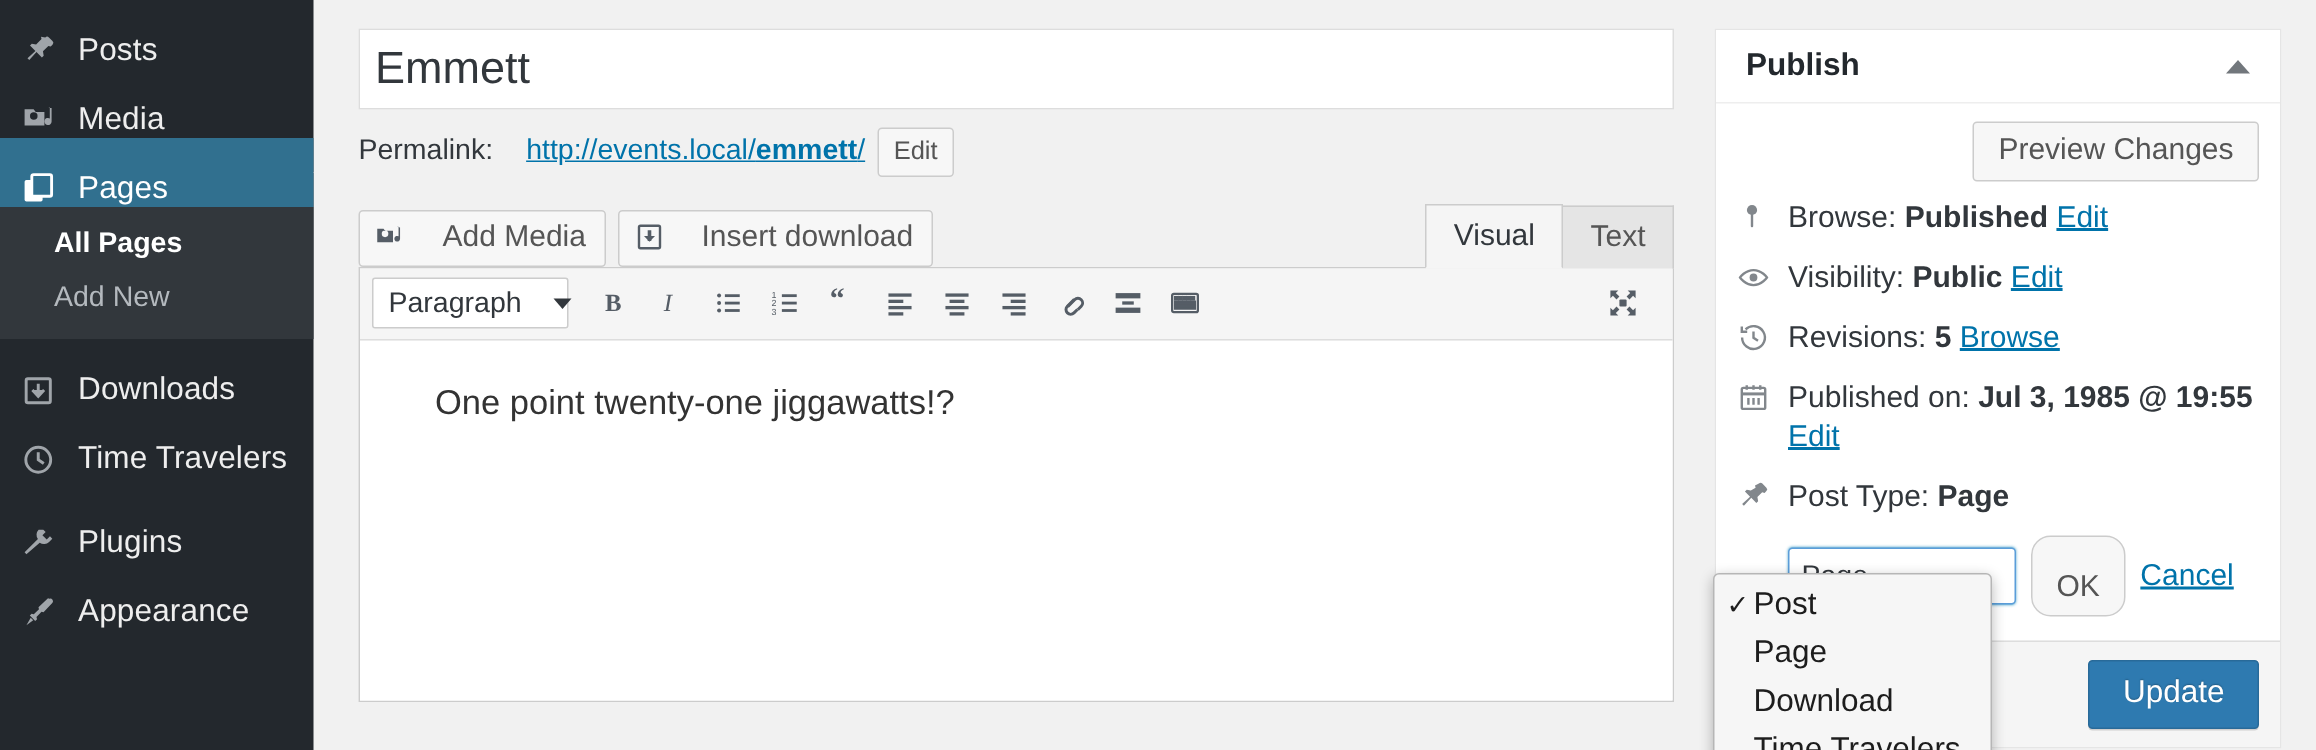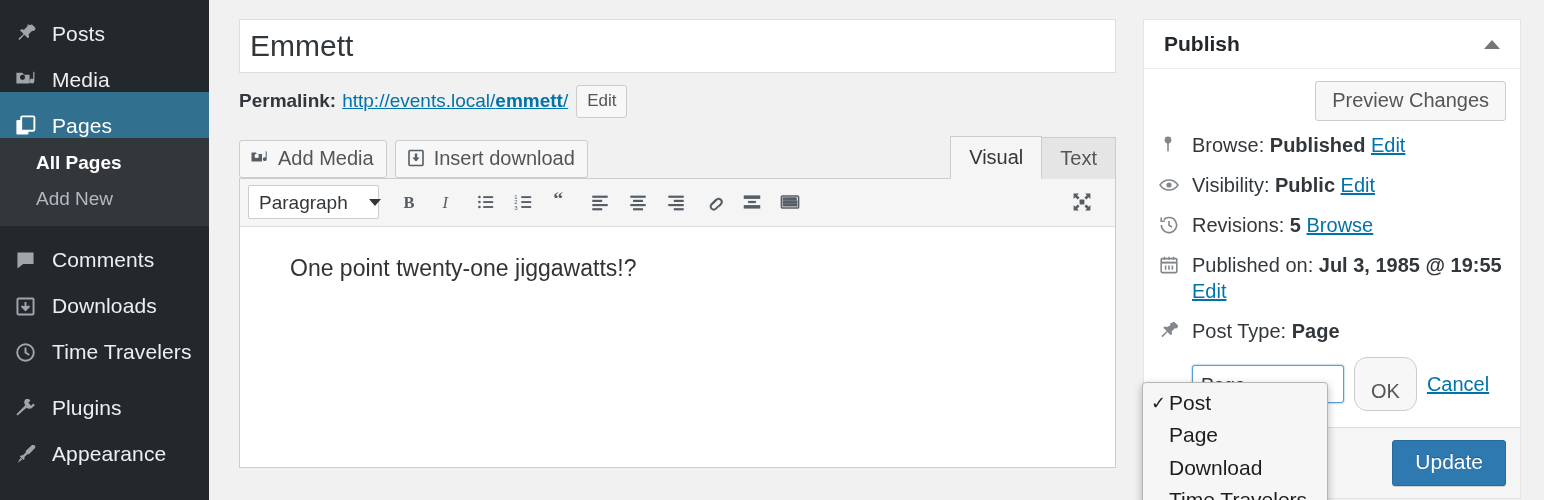--- a/index.html
+++ b/index.html
@@ -84,21 +84,21 @@
     color: #32373c;
     line-height: 1.2;
     background: transparent;
   }
   #permalink-row {
     margin-top: 12px;
     display: flex; align-items: center;
     font-size: 19px;
     color: #32373c;
   }
-  #permalink-row .plabel { font-weight: bold; margin-right: 6px; }
+  #permalink-row .plabel { font-weight: normal; margin-right: 22px; }
   #permalink-row a { color: #0073aa; text-decoration: underline; }
   #permalink-row a .slug { font-weight: bold; }
   .btn-small {
     margin-left: 8px;
     background: #f7f7f7;
     border: 1px solid #ccc;
     border-radius: 3px;
     color: #555;
     font-size: 17px;
     font-family: "Liberation Sans", sans-serif;
@@ -117,21 +117,21 @@
   .media-btn {
     background: #f7f7f7;
     border: 1px solid #ccc;
     border-radius: 3px;
     color: #555;
     font-size: 20px;
     font-family: "Liberation Sans", sans-serif;
     padding: 4px 12px 5px 10px;
     margin-right: 8px;
     cursor: pointer;
-    display: flex; align-items: center; gap: 8px;
+    display: flex; align-items: center; gap: 25px;
     height: 38px;
   }
   .media-btn svg { display: block; }
   #editor-tabs {
     position: absolute; right: 0; bottom: -1px;
     display: flex; align-items: flex-end;
   }
   .etab {
     font-size: 20px;
     padding: 8px 18px 9px;
@@ -367,28 +367,20 @@
       </span>
       <span class="mi-label">Pages</span>
       <span class="arrow"></span>
     </div>
 
     <div class="submenu">
       <span class="submenu-item current">All Pages</span>
       <span class="submenu-item">Add New</span>
     </div>
 
-    <div class="menu-item">
-      <span class="mi-icon">
-        <svg width="23" height="23" viewBox="0 0 20 20" fill="currentColor">
-            <path d="M3 3h14v10H8l-5 4v-4H3z"></path>
-          </svg>
-      </span>
-      <span class="mi-label">Comments</span>
-    </div>
 
     <div class="menu-item">
       <span class="mi-icon">
         <svg width="23" height="23" viewBox="0 0 20 20" fill="none" stroke="currentColor" stroke-width="1.7">
             <rect x="3" y="3" width="14" height="14" rx="1"></rect>
             <path d="M10 6v7M6.6 9.6L10 13.2l3.4-3.6" fill="currentColor" stroke="currentColor"></path>
           </svg>
       </span>
       <span class="mi-label">Downloads</span>
     </div>

